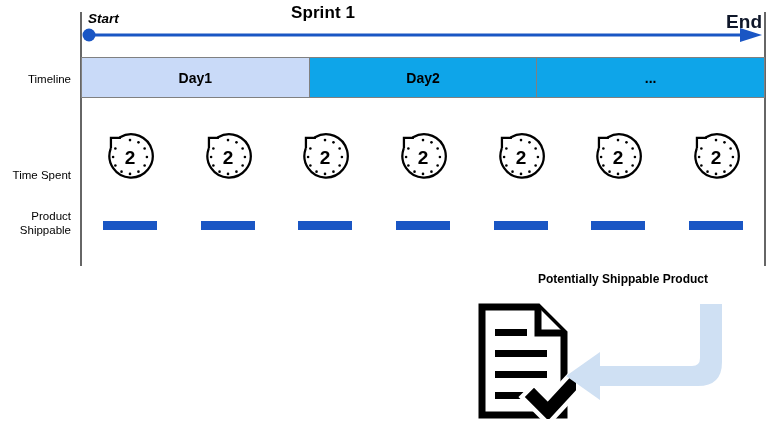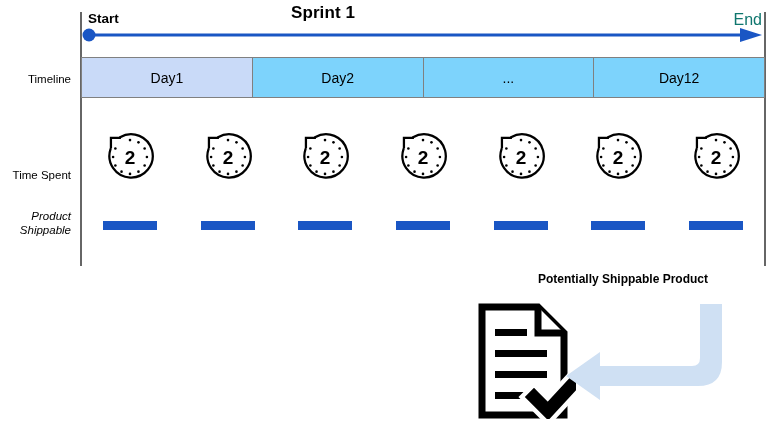--- a/index.html
+++ b/index.html
@@ -39,59 +39,61 @@
     font-weight: bold;
     color: #000000;
     letter-spacing: .1px;
   }
   #start-label {
     position: absolute;
     left: 88px; top: 11px;
     font-size: 13.5px;
     font-weight: bold;
     color: #000000;
+    font-style: italic;
   }
   #end-label {
     position: absolute;
     right: 11px; top: 11px;
-    font-size: 16px;
-    font-weight: normal;
-    color: #0f766e;
+    font-size: 19px;
+    font-weight: bold;
+    color: #0f172a;
   }
   #sprint-arrow {
     position: absolute;
     left: 80px; top: 26px;
     width: 686px; height: 18px;
   }
 
   
   .row-label {
     position: absolute;
     right: 702px;           
     text-align: right;
     font-size: 11.5px;
     color: #000000;
     line-height: 14px;
   }
   #label-timeline { top: 72px; }
   #label-time-spent { top: 168px; }
-  #label-product-increment { top: 209px; font-style: italic; }
+  #label-product-increment { top: 209px; }
 
   
   #timeline-row {
     position: absolute;
     left: 81px; top: 57px;
     width: 684px; height: 41px;
     display: flex;
+    font-weight: bold;
   }
   .timeline-cell {
     flex: 1 1 0;
     border: 1px solid #808080;
     margin-left: -1px;
-    background: #7dd3fc;
+    background: #0ea5e9;
     display: flex;
     align-items: center;
     justify-content: center;
     font-size: 14px;
     color: #000000;
     box-sizing: border-box;
   }
   .timeline-cell:first-child { margin-left: 0; }
   .timeline-cell.highlight { background: #c9daf8; }
 
@@ -180,23 +182,20 @@
   <div id="timeline-row">
       <div class="timeline-cell highlight">
         <span>Day1</span>
       </div>
       <div class="timeline-cell">
         <span>Day2</span>
       </div>
       <div class="timeline-cell">
         <span>...</span>
       </div>
-      <div class="timeline-cell">
-        <span>Day12</span>
-      </div>
     </div>
 
   <div id="timespent-row">
       <div class="timespent-cell">
         <svg viewBox="0 0 60 60" width="52" height="52" class="clock-icon">
           <path d="M18.5 7.2 A25 25 0 1 1 7.6 20.6" fill="none" stroke="#000000" stroke-width="2.6" stroke-linecap="round"></path>
           <path d="M19.5 7.8 L8.0 7.8 L8.0 19.6" fill="none" stroke="#000000" stroke-width="2.6" stroke-linecap="butt" stroke-linejoin="miter"></path>
           <circle cx="30.00" cy="10.50" r="1.5" fill="#000000"></circle>
           <circle cx="39.75" cy="13.11" r="1.5" fill="#000000"></circle>
           <circle cx="46.89" cy="20.25" r="1.5" fill="#000000"></circle>

